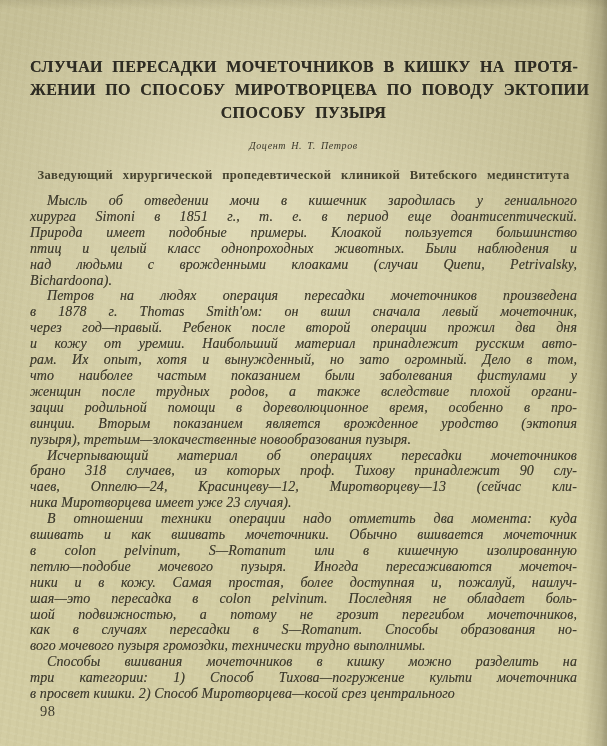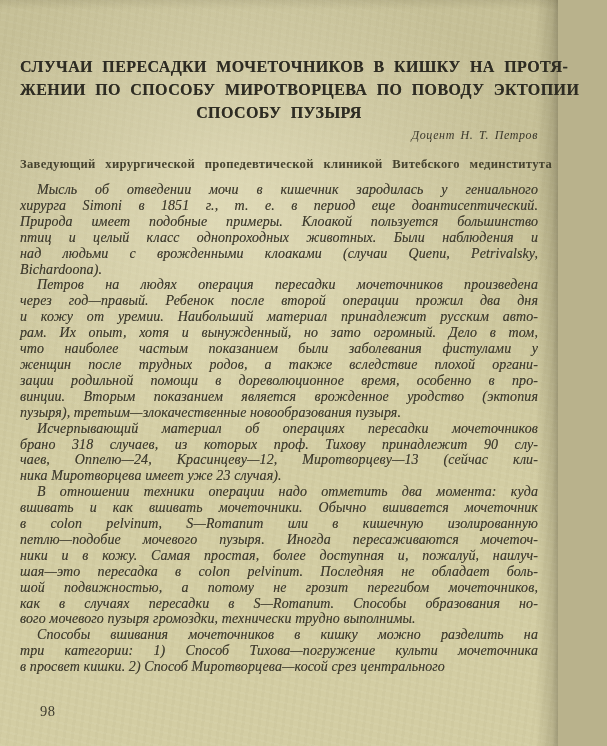--- a/index.html
+++ b/index.html
@@ -1,44 +1,44 @@
 <!DOCTYPE html>
 <html style="--paper: #d3cda3; --ink: #3e3b2e; --title-ink: #2e2c23;"><head>
 <meta charset="utf-8">
 <style>
   :root{
     --paper:#d3cda3; --ink:#3e3b2e; --title-ink:#2e2c23;
   }
   html,body{margin:0;padding:0;}
   body{width:607px;height:746px;overflow:hidden;background:#b9b28c;}
   .page{
-    position:relative;width:558px;height:746px;box-sizing:border-box;
-    padding:0 20px;
+    position:relative;width:607px;height:746px;box-sizing:border-box;
+    padding:0 30px;
     background-color:var(--paper);
     background-image:
       radial-gradient(ellipse 75% 50% at 42% 28%, rgba(243,238,210,0.50), rgba(243,238,210,0) 70%),
       linear-gradient(to right, rgba(0,0,0,0) 96%, rgba(88,82,56,0.22) 99%, rgba(66,61,42,0.34) 100%),
       linear-gradient(to bottom, rgba(96,89,60,0.14) 0, rgba(0,0,0,0) 1.3%),
       radial-gradient(ellipse 95% 75% at 50% 90%, rgba(0,0,0,0) 55%, rgba(108,100,68,0.12) 100%),
       repeating-linear-gradient(97deg, rgba(118,110,78,0.035) 0 3px, rgba(0,0,0,0) 3px 8px),
       repeating-linear-gradient(13deg, rgba(255,255,242,0.05) 0 2px, rgba(0,0,0,0) 2px 7px);
     font-family:"Liberation Serif","DejaVu Serif",serif;
     color:var(--ink);
   }
   .title-block{margin:0;padding-top:55px;}
   .title-line{
     text-align:center;white-space:nowrap;
     font-weight:bold;font-size:16px;line-height:23px;
     letter-spacing:0.4px;word-spacing:5px;
     color:var(--title-ink);
     text-shadow:0 0 0.5px rgba(46,44,35,0.65);
   }
   .author{
-    margin-top:2px;text-align:right;
-    font-style:italic;font-size:12px;line-height:18px;
+    margin-top:13px;text-align:center;
+    font-style:italic;font-size:10px;line-height:18px;
     letter-spacing:0.6px;word-spacing:2px;color:#3a372b;
   }
   .affiliation{
     margin:13px auto 0;width:532px;
     font-size:12.6px;line-height:15px;letter-spacing:0.3px;
     text-align:justify;text-align-last:justify;color:#45422f;font-weight:bold;
   }
   .body-text{display:block;margin-top:10px;}
   .bline{
     font-size:14px;line-height:15.9px;
@@ -66,20 +66,21 @@
   <div class="author">Доцент Н. Т. Петров</div>
   <div class="affiliation">Заведующий хирургической пропедевтической клиникой Витебского мединститута</div>
   <main class="body-text">
       <div class="bline first">Мысль об отведении мочи в кишечник зародилась у гениального</div>
       <div class="bline">хирурга Simoni в 1851 г., т. е. в период еще доантисептический.</div>
       <div class="bline">Природа имеет подобные примеры. Клоакой пользуется большинство</div>
       <div class="bline">птиц и целый класс однопроходных животных. Были наблюдения и</div>
       <div class="bline">над людьми с врожденными клоаками (случаи Quenu, Petrivalsky,</div>
       <div class="bline plast">Bichardoona).</div>
       <div class="bline first">Петров на людях операция пересадки мочеточников произведена</div>
+      <div class="bline">в 1878 г. Thomas Smith'ом: он вшил сначала левый мочеточник,</div>
       <div class="bline">через год—правый. Ребенок после второй операции прожил два дня</div>
       <div class="bline">и кожу от уремии. Наибольший материал принадлежит русским авто-</div>
       <div class="bline">рам. Их опыт, хотя и вынужденный, но зато огромный. Дело в том,</div>
       <div class="bline">что наиболее частым показанием были заболевания фистулами у</div>
       <div class="bline">женщин после трудных родов, а также вследствие плохой органи-</div>
       <div class="bline">зации родильной помощи в дореволюционное время, особенно в про-</div>
       <div class="bline">винции. Вторым показанием является врожденное уродство (эктопия</div>
       <div class="bline plast">пузыря), третьим—злокачественные новообразования пузыря.</div>
       <div class="bline first">Исчерпывающий материал об операциях пересадки мочеточников</div>
       <div class="bline">брано 318 случаев, из которых проф. Тихову принадлежит 90 слу-</div>

